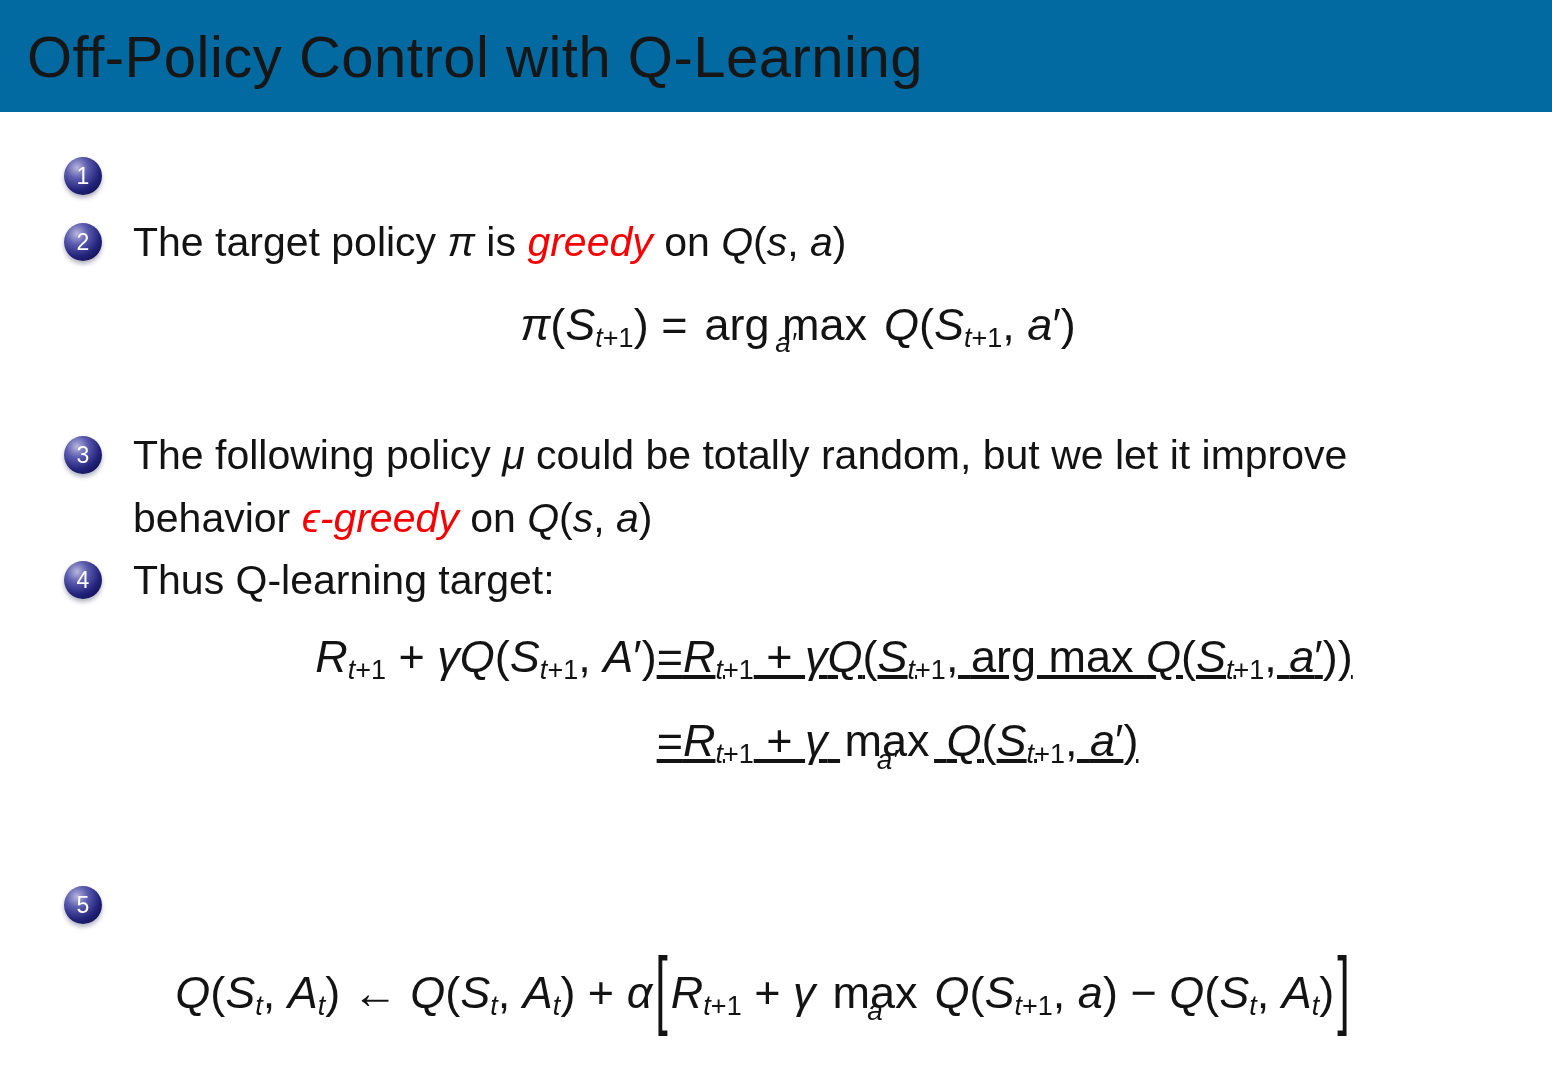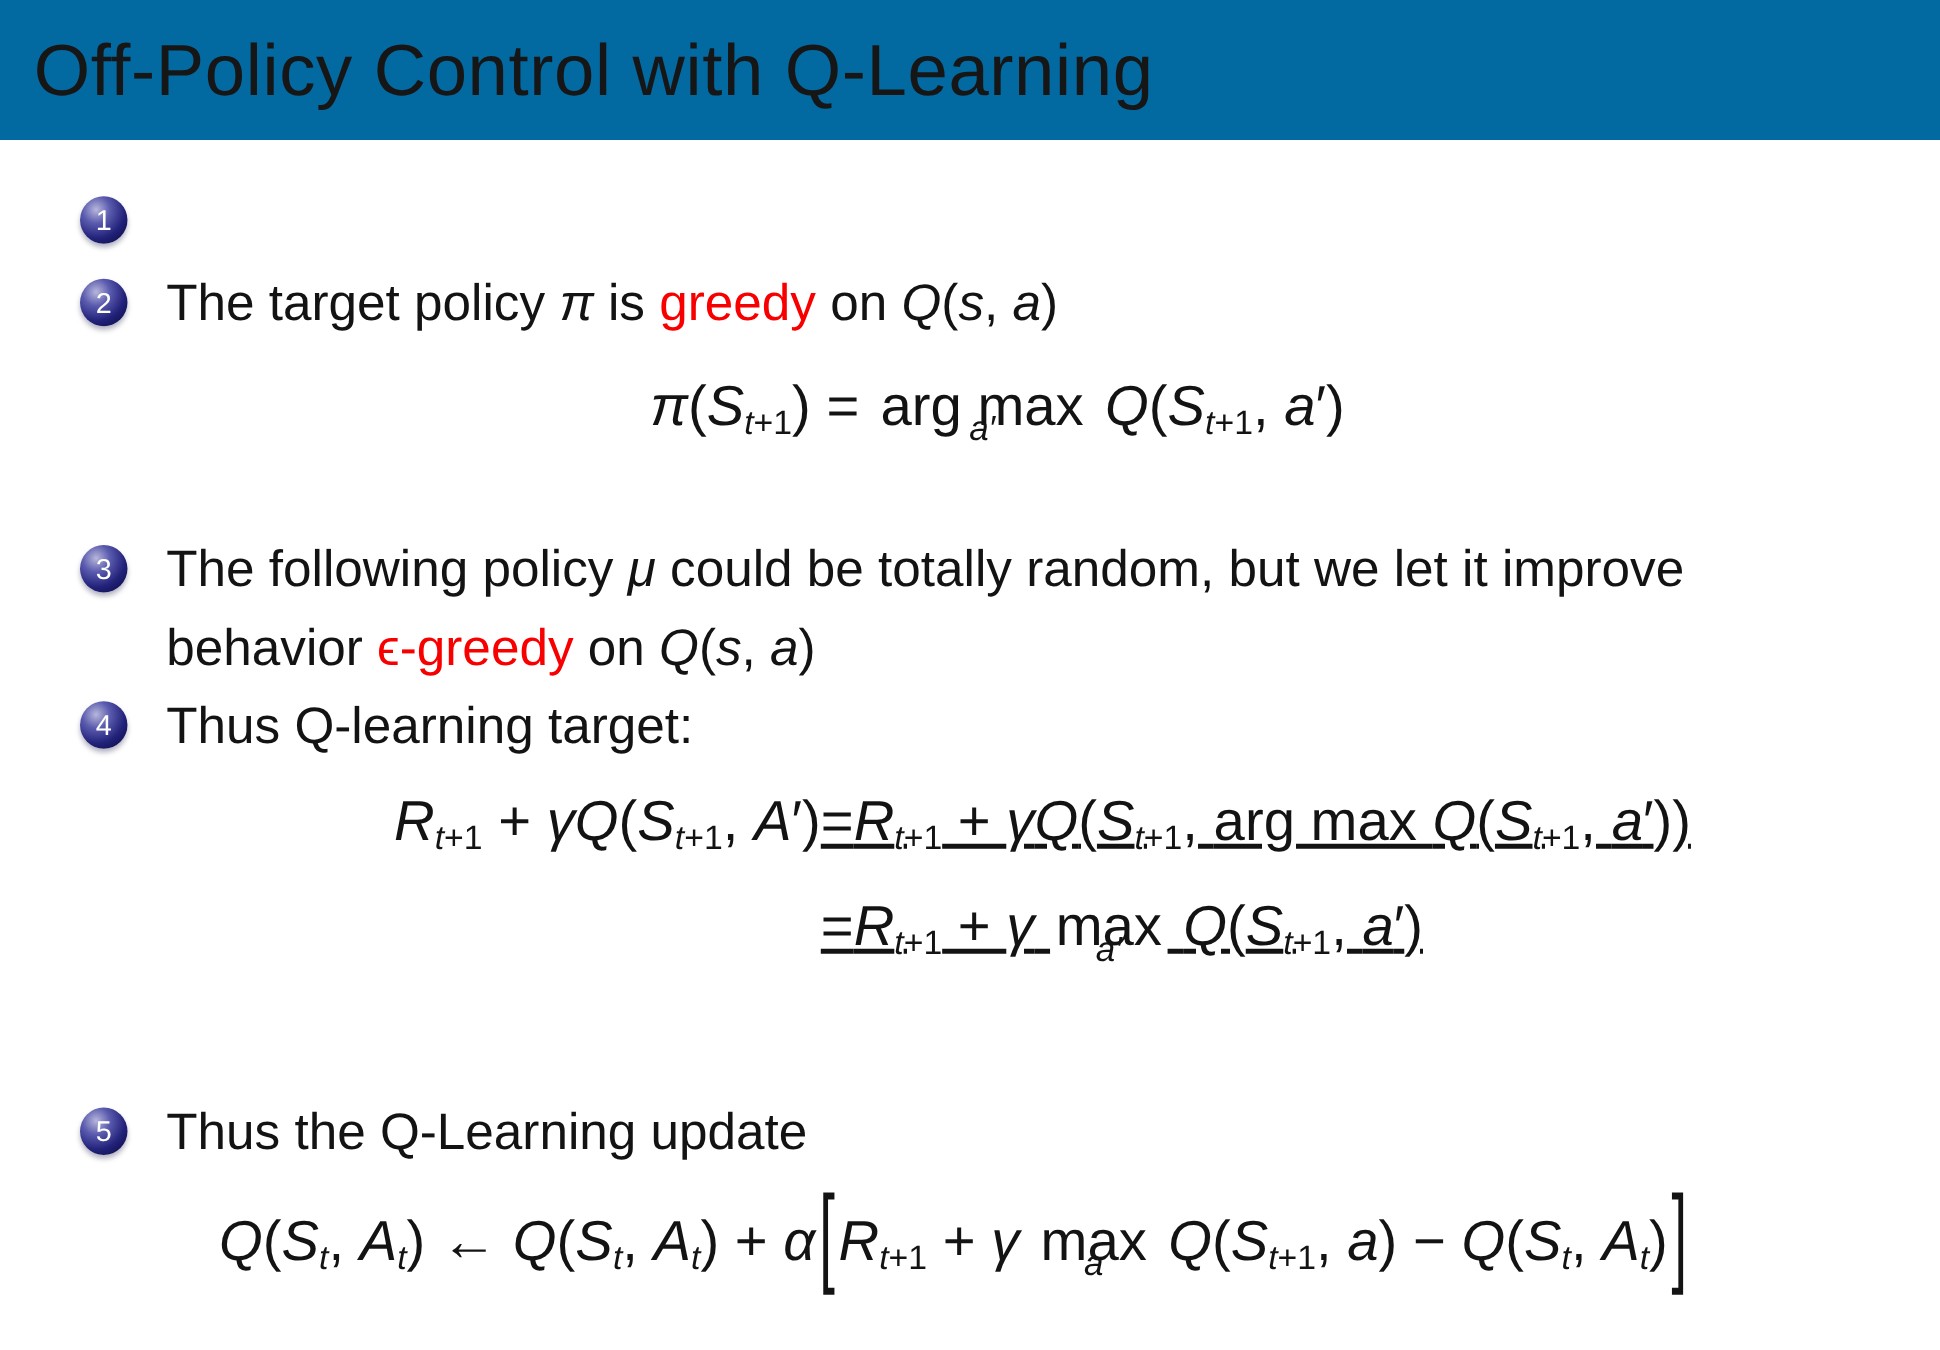--- a/index.html
+++ b/index.html
@@ -31,21 +31,21 @@
   .eq-center{position:absolute;left:0;width:1400px;text-align:center;margin-left:44px;}
   #eq1{top:296px;padding-left:108px;box-sizing:border-box;}
   #eq2{position:absolute;top:628px;left:0;width:1552px;}
   #eq2 table{margin:0 auto;border-collapse:collapse;position:relative;left:58px;}
   #eq2 td{vertical-align:baseline;padding:0;}
   #eq2 tr.first td{padding-bottom:24px;margin-left:45px;}
   #eq2 td.lhs{text-align:right;}
   #eq2 td.rhs{text-align:left;text-decoration:underline;}
   #eq3{top:964px;padding-left:40px;box-sizing:border-box;}
   .it{font-style:italic;}
-  .rd{color:#f80000;}
+  .rd{color:#f80000;font-style:italic;}
   .sb{font-size:0.60em;vertical-align:-0.26em;}
   .stack{display:inline-block;position:relative;margin:0 0.10em;line-height:1.1;}
   .stack .under{
     position:absolute;left:50%;top:1.02em;transform:translateX(-50%);
     font-size:0.62em;font-style:italic;white-space:nowrap;
   }
   .bigb{
     display:inline-block;transform:scaleY(1.95);transform-origin:50% 58%;
     margin:0 3px;font-weight:300;
   }
@@ -88,16 +88,15 @@
     <tr>
       <td class="lhs"></td>
       <td class="rhs"><span>=</span><span class="it">R</span><span class="it sb">t</span><span class="sb">+1</span><span> + </span><span class="it">γ</span><span> </span><span class="stack"><span class="main">max</span><span class="under">a′</span></span><span> </span><span class="it">Q</span><span>(</span><span class="it">S</span><span class="it sb">t</span><span class="sb">+1</span><span>, </span><span class="it">a</span><span>′</span><span>)</span></td>
     </tr>
   </tbody>
     </table>
 </div>
 
 <div class="bullet" id="b5">
   <div class="ball">5</div>
-  <div class="btext"><span>Thus the Q-Learning update</span></div>
 </div>
 
 <div class="eq eq-center" id="eq3"><span class="it">Q</span><span>(</span><span class="it">S</span><span class="it sb">t</span><span>, </span><span class="it">A</span><span class="it sb">t</span><span>) ← </span><span class="it">Q</span><span>(</span><span class="it">S</span><span class="it sb">t</span><span>, </span><span class="it">A</span><span class="it sb">t</span><span>) + </span><span class="it">α</span><span class="bigb">[</span><span class="it">R</span><span class="it sb">t</span><span class="sb">+1</span><span> + </span><span class="it">γ</span><span> </span><span class="stack"><span class="main">max</span><span class="under">a</span></span><span> </span><span class="it">Q</span><span>(</span><span class="it">S</span><span class="it sb">t</span><span class="sb">+1</span><span>, </span><span class="it">a</span><span>)</span><span> − </span><span class="it">Q</span><span>(</span><span class="it">S</span><span class="it sb">t</span><span>, </span><span class="it">A</span><span class="it sb">t</span><span>)</span><span class="bigb">]</span></div>
 
 </body></html>

